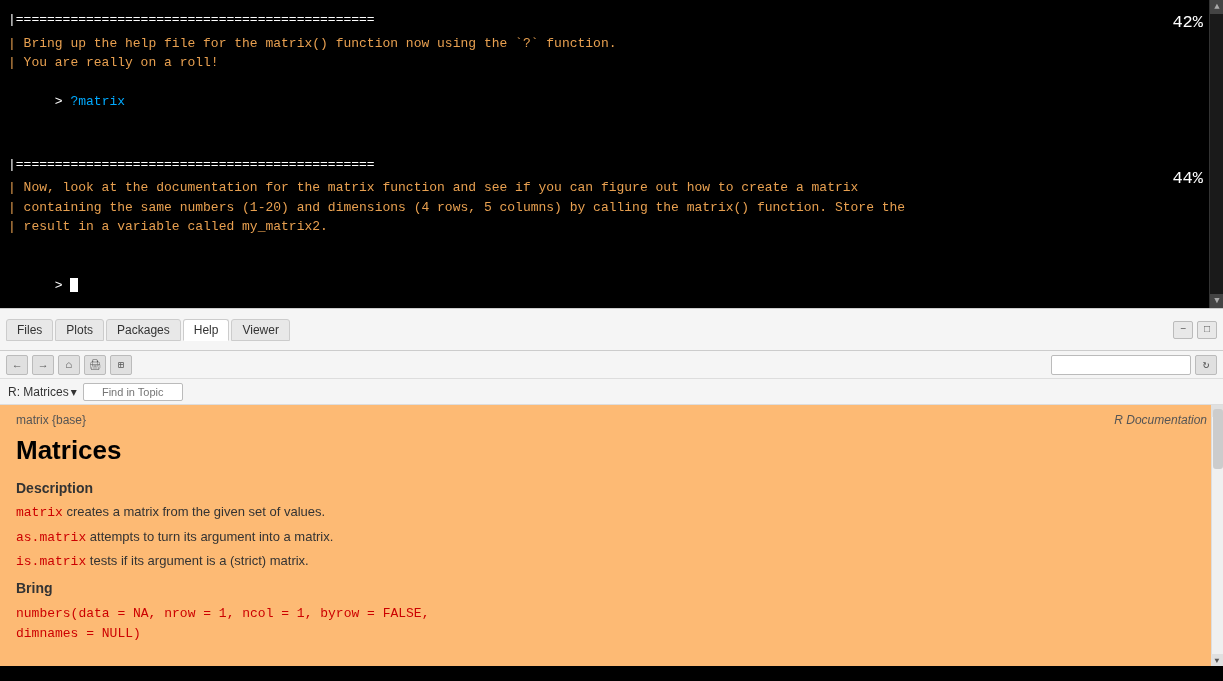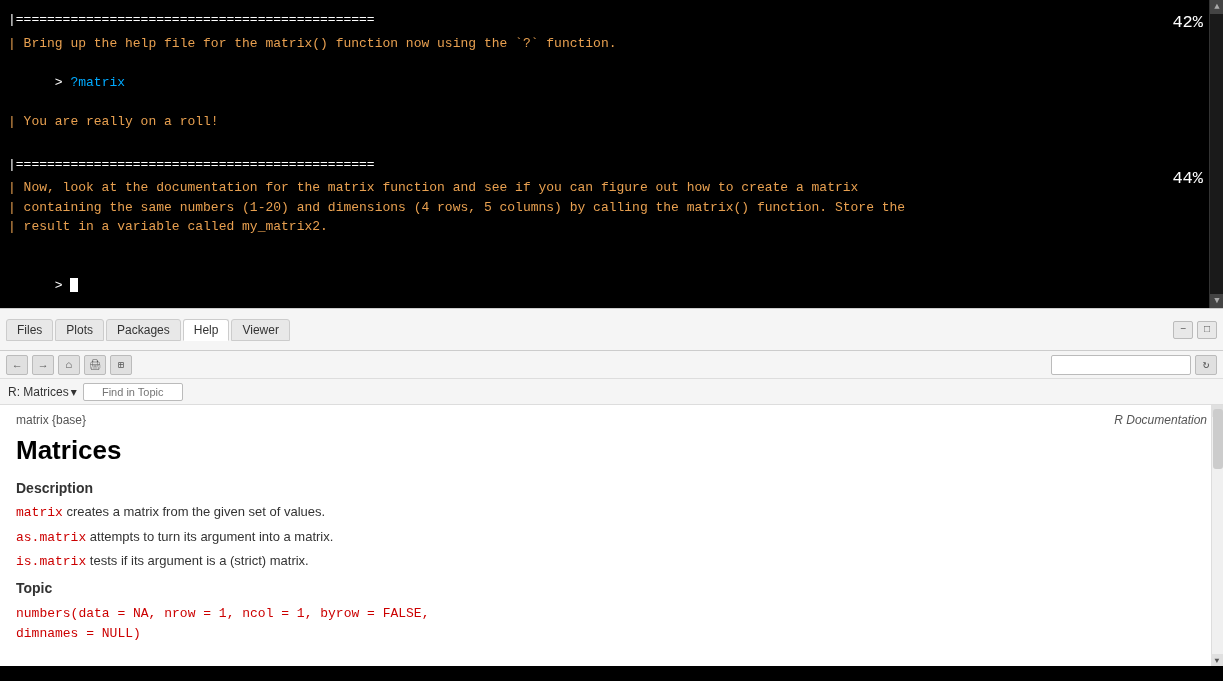--- a/index.html
+++ b/index.html
@@ -186,21 +186,21 @@
       padding: 0 4px;
       font-size: 11px;
       background: #fff;
       font-family: Arial, sans-serif;
       color: #999;
       text-align: center;
     }
 
     
     #help-content {
-      background: #ffffff;
+      background: #fdba74;
       height: calc(681px - 308px - 28px - 28px - 26px);
       overflow-y: hidden;
       overflow-x: hidden;
       padding: 0;
       position: relative;
     }
 
     .help-header-row {
       display: flex;
       justify-content: space-between;
@@ -300,25 +300,25 @@
 <div id="terminal">
   <div style="position:relative;">
 
     <div class="term-line term-divider-line">
       <span>|==============================================</span>
       <span class="term-percent" style="top:4px;">42%</span>
     </div>
 
     <div class="term-line term-orange">| Bring up the help file for the matrix() function now using the `?` function.</div>
 
+    <div class="term-line term-orange">| You are really on a roll!</div>
+
     <div class="term-line">
       <span style="color:#fff;">&gt; </span><span style="color:#00aaff;">?matrix</span>
     </div>
-
-    <div class="term-line term-orange">| You are really on a roll!</div>
 
     <div class="term-line">&nbsp;</div>
 
     <div class="term-line term-divider-line">
       <span>|==============================================</span>
       <span class="term-percent" style="top:15px;">44%</span>
     </div>
 
     <div class="term-line term-orange">| Now, look at the documentation for the matrix function and see if you can figure out how to create a matrix</div>
     <div class="term-line term-orange">| containing the same numbers (1-20) and dimensions (4 rows, 5 columns) by calling the matrix() function. Store the</div>
@@ -382,21 +382,21 @@
   <div class="help-desc-line">
     <span class="help-code">matrix</span><span> creates a matrix from the given set of values.</span>
   </div>
   <div class="help-desc-line">
     <span class="help-code">as.matrix</span><span> attempts to turn its argument into a matrix.</span>
   </div>
   <div class="help-desc-line">
     <span class="help-code">is.matrix</span><span> tests if its argument is a (strict) matrix.</span>
   </div>
 
-  <div class="help-section-title">Topic</div>
+  <div class="help-section-title">Bring</div>
   <div class="help-usage-code">
     <div>numbers(data = NA, nrow = 1, ncol = 1, byrow = FALSE,</div>
     <div>       dimnames = NULL)</div>
   </div>
 
   <div class="help-scrollbar">
     <div class="help-scroll-arrow" style="top:0;">▲</div>
     <div class="help-scroll-thumb"></div>
     <div class="help-scroll-arrow" style="bottom:0;">▼</div>
   </div>

